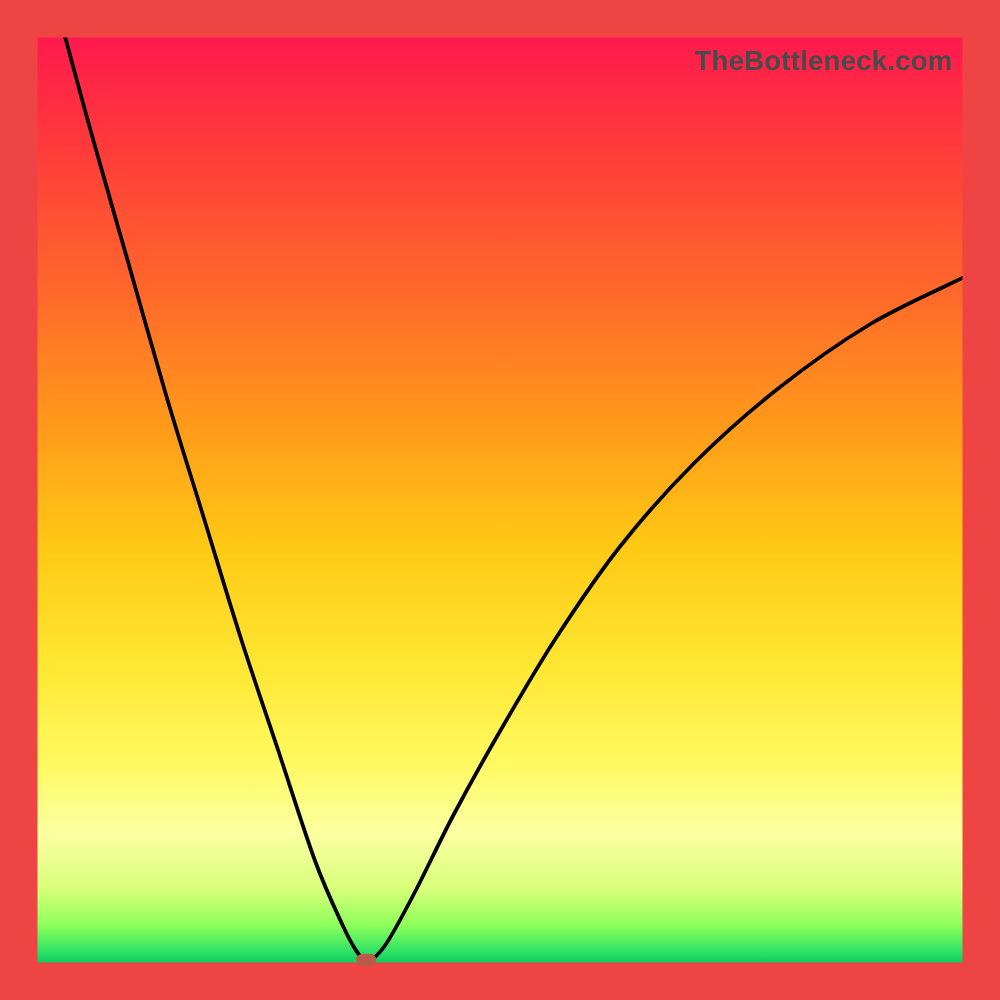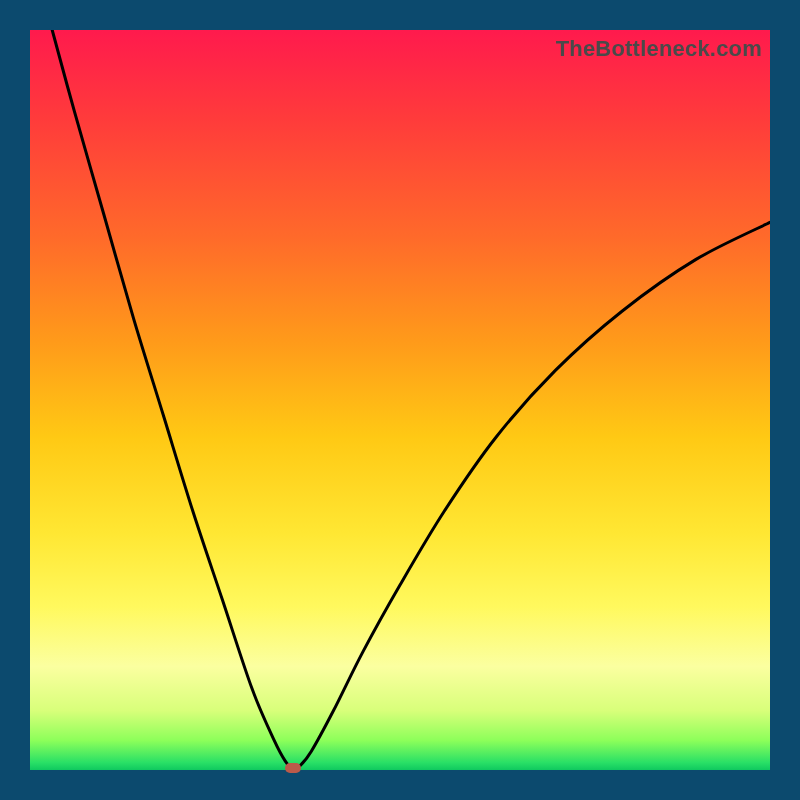--- a/index.html
+++ b/index.html
@@ -1,21 +1,21 @@
 <!DOCTYPE html>
 <html><head>
 <meta charset="utf-8">
 <style>
   * { margin: 0; padding: 0; box-sizing: border-box; }
   html, body { width: 800px; height: 800px; overflow: hidden; background: #000; }
   .frame {
     position: relative;
     width: 800px;
     height: 800px;
-    background: #0c4a6e;
+    background: #ef4444;
   }
   .plot-area {
     position: absolute;
     left: 30px;
     top: 30px;
     width: 740px;
     height: 740px;
     background: linear-gradient(to bottom,
       #ff1a4d 0%,
       #ff3b3b 12%,

